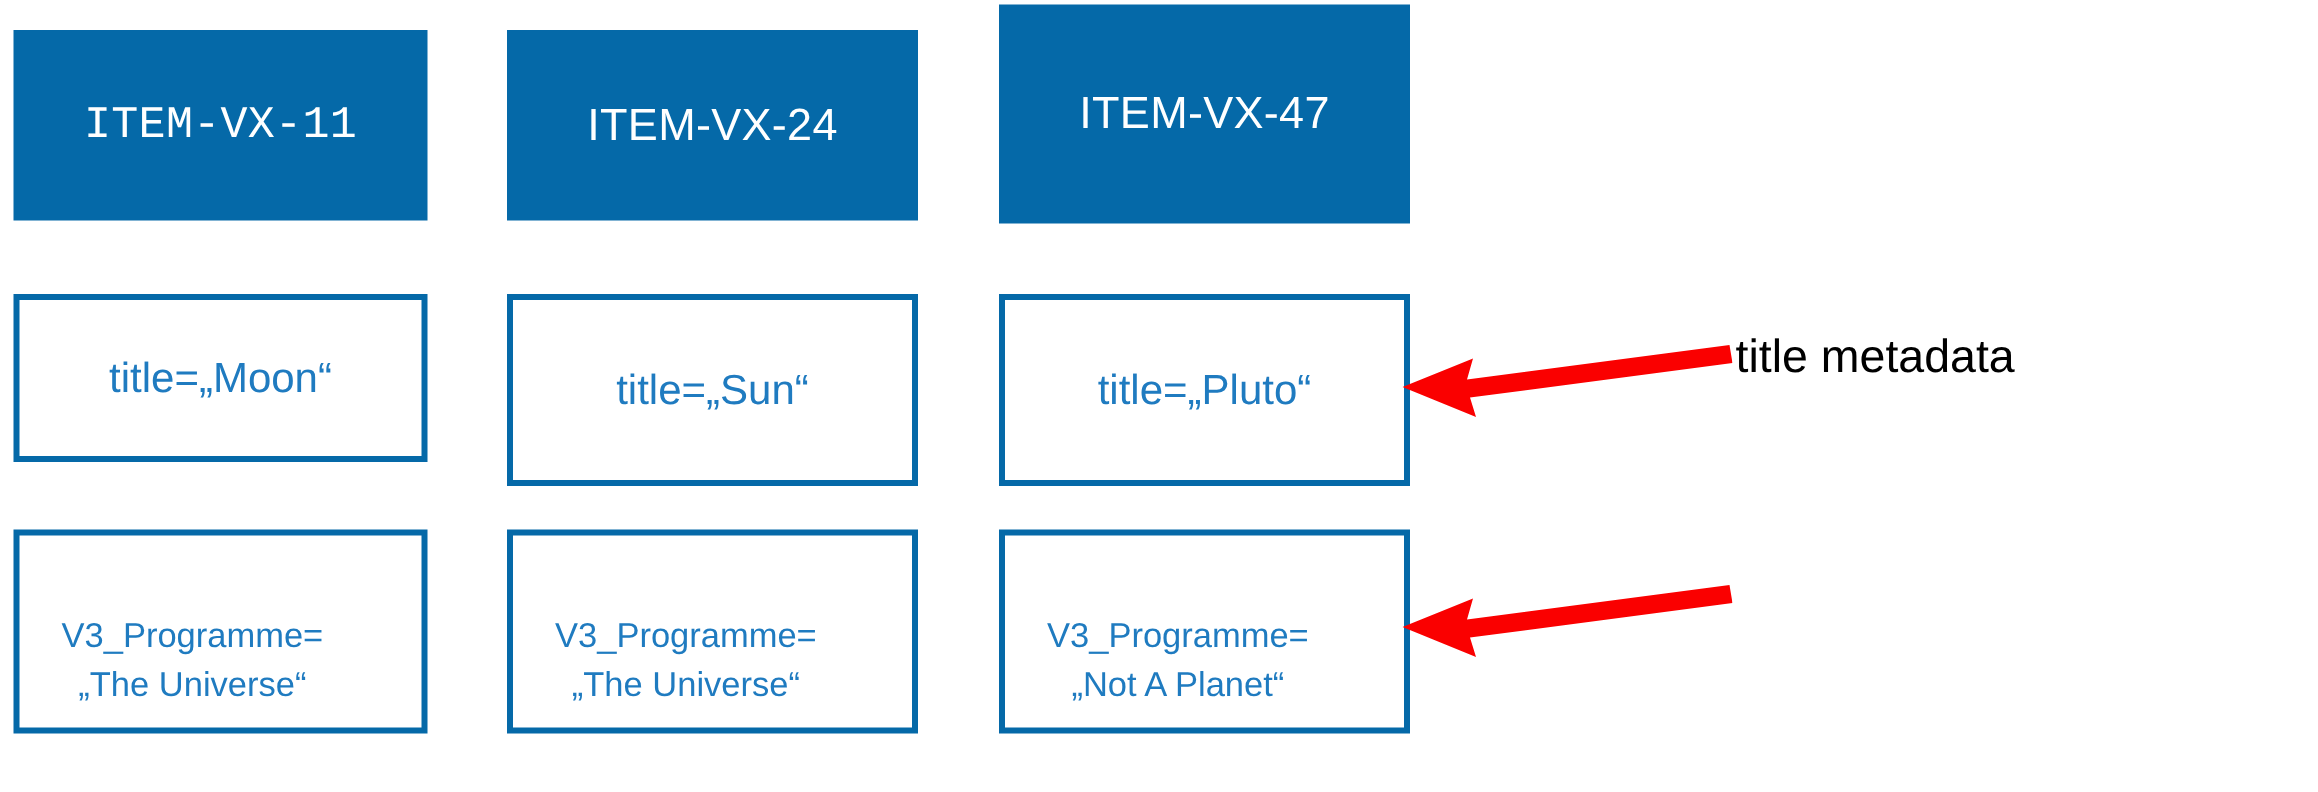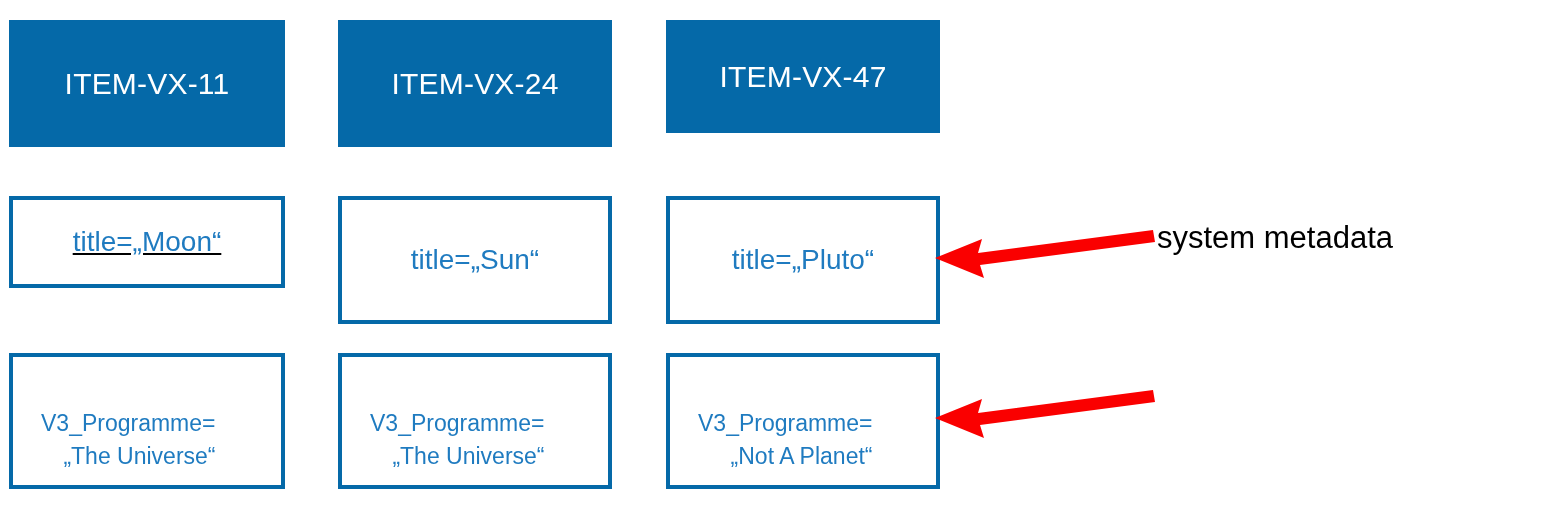--- a/index.html
+++ b/index.html
@@ -52,21 +52,21 @@
     text-align: center;
   }
   .meta-box.user {
     justify-content: flex-start;
     padding-left: 28px;
   }
   .meta-box.user .meta-text {
     color: #1F7BC0;
     font-size: 23px;
     line-height: 1.42;
-    text-align: right;
+    text-align: center;
     white-space: pre-line;
     margin-top: 37px;
   }
 
   
   .arrow {
     position: absolute;
     pointer-events: none;
   }
 
@@ -77,33 +77,33 @@
     font-size: 31px;
     white-space: nowrap;
     line-height: 1;
   }
 </style>
 </head>
 <body>
 
 <div id="canvas">
 
-  <div class="item-box" style="left:9px; top:20px; width:276px; height:127px;">
+  <div class="item-box" style="left:9px; top:20px; width:276px; height:127px;font-family:Liberation Mono, monospace;">
     <span class="item-box-label">ITEM-VX-11</span>
   </div>
 
   <div class="item-box" style="left:338px; top:20px; width:274px; height:127px;">
     <span class="item-box-label">ITEM-VX-24</span>
   </div>
 
-  <div class="item-box" style="left:666px; top:20px; width:274px; height:113px;">
+  <div class="item-box" style="left:666px; top:3px; width:274px; height:146px;">
     <span class="item-box-label">ITEM-VX-47</span>
   </div>
 
-  <div class="meta-box system" style="left:9px; top:196px; width:276px; height:92px;text-decoration:underline;">
+  <div class="meta-box system" style="left:9px; top:196px; width:276px; height:112px;">
     <span class="meta-text">title=„Moon“</span>
   </div>
 
   <div class="meta-box system" style="left:338px; top:196px; width:274px; height:128px;">
     <span class="meta-text">title=„Sun“</span>
   </div>
 
   <div class="meta-box system" style="left:666px; top:196px; width:274px; height:128px;">
     <span class="meta-text">title=„Pluto“</span>
   </div>
@@ -124,16 +124,16 @@
   </div>
 
   <svg class="arrow" style="left:935px; top:215px; width:220px; height:70px;" viewBox="0 0 220 70">
     <polygon points="0,43 47,24 43,38 218,15 220,27 45,50 49,63" fill="#FA0000"></polygon>
   </svg>
 
   <svg class="arrow" style="left:935px; top:375px; width:220px; height:70px;" viewBox="0 0 220 70">
     <polygon points="0,43 47,24 43,38 218,15 220,27 45,50 49,63" fill="#FA0000"></polygon>
   </svg>
 
-  <div class="annotation-label" style="left:1157px; top:222px;">system metadata</div>
+  <div class="annotation-label" style="left:1157px; top:222px;">title metadata</div>
 
 
 </div>
 
 </body></html>

